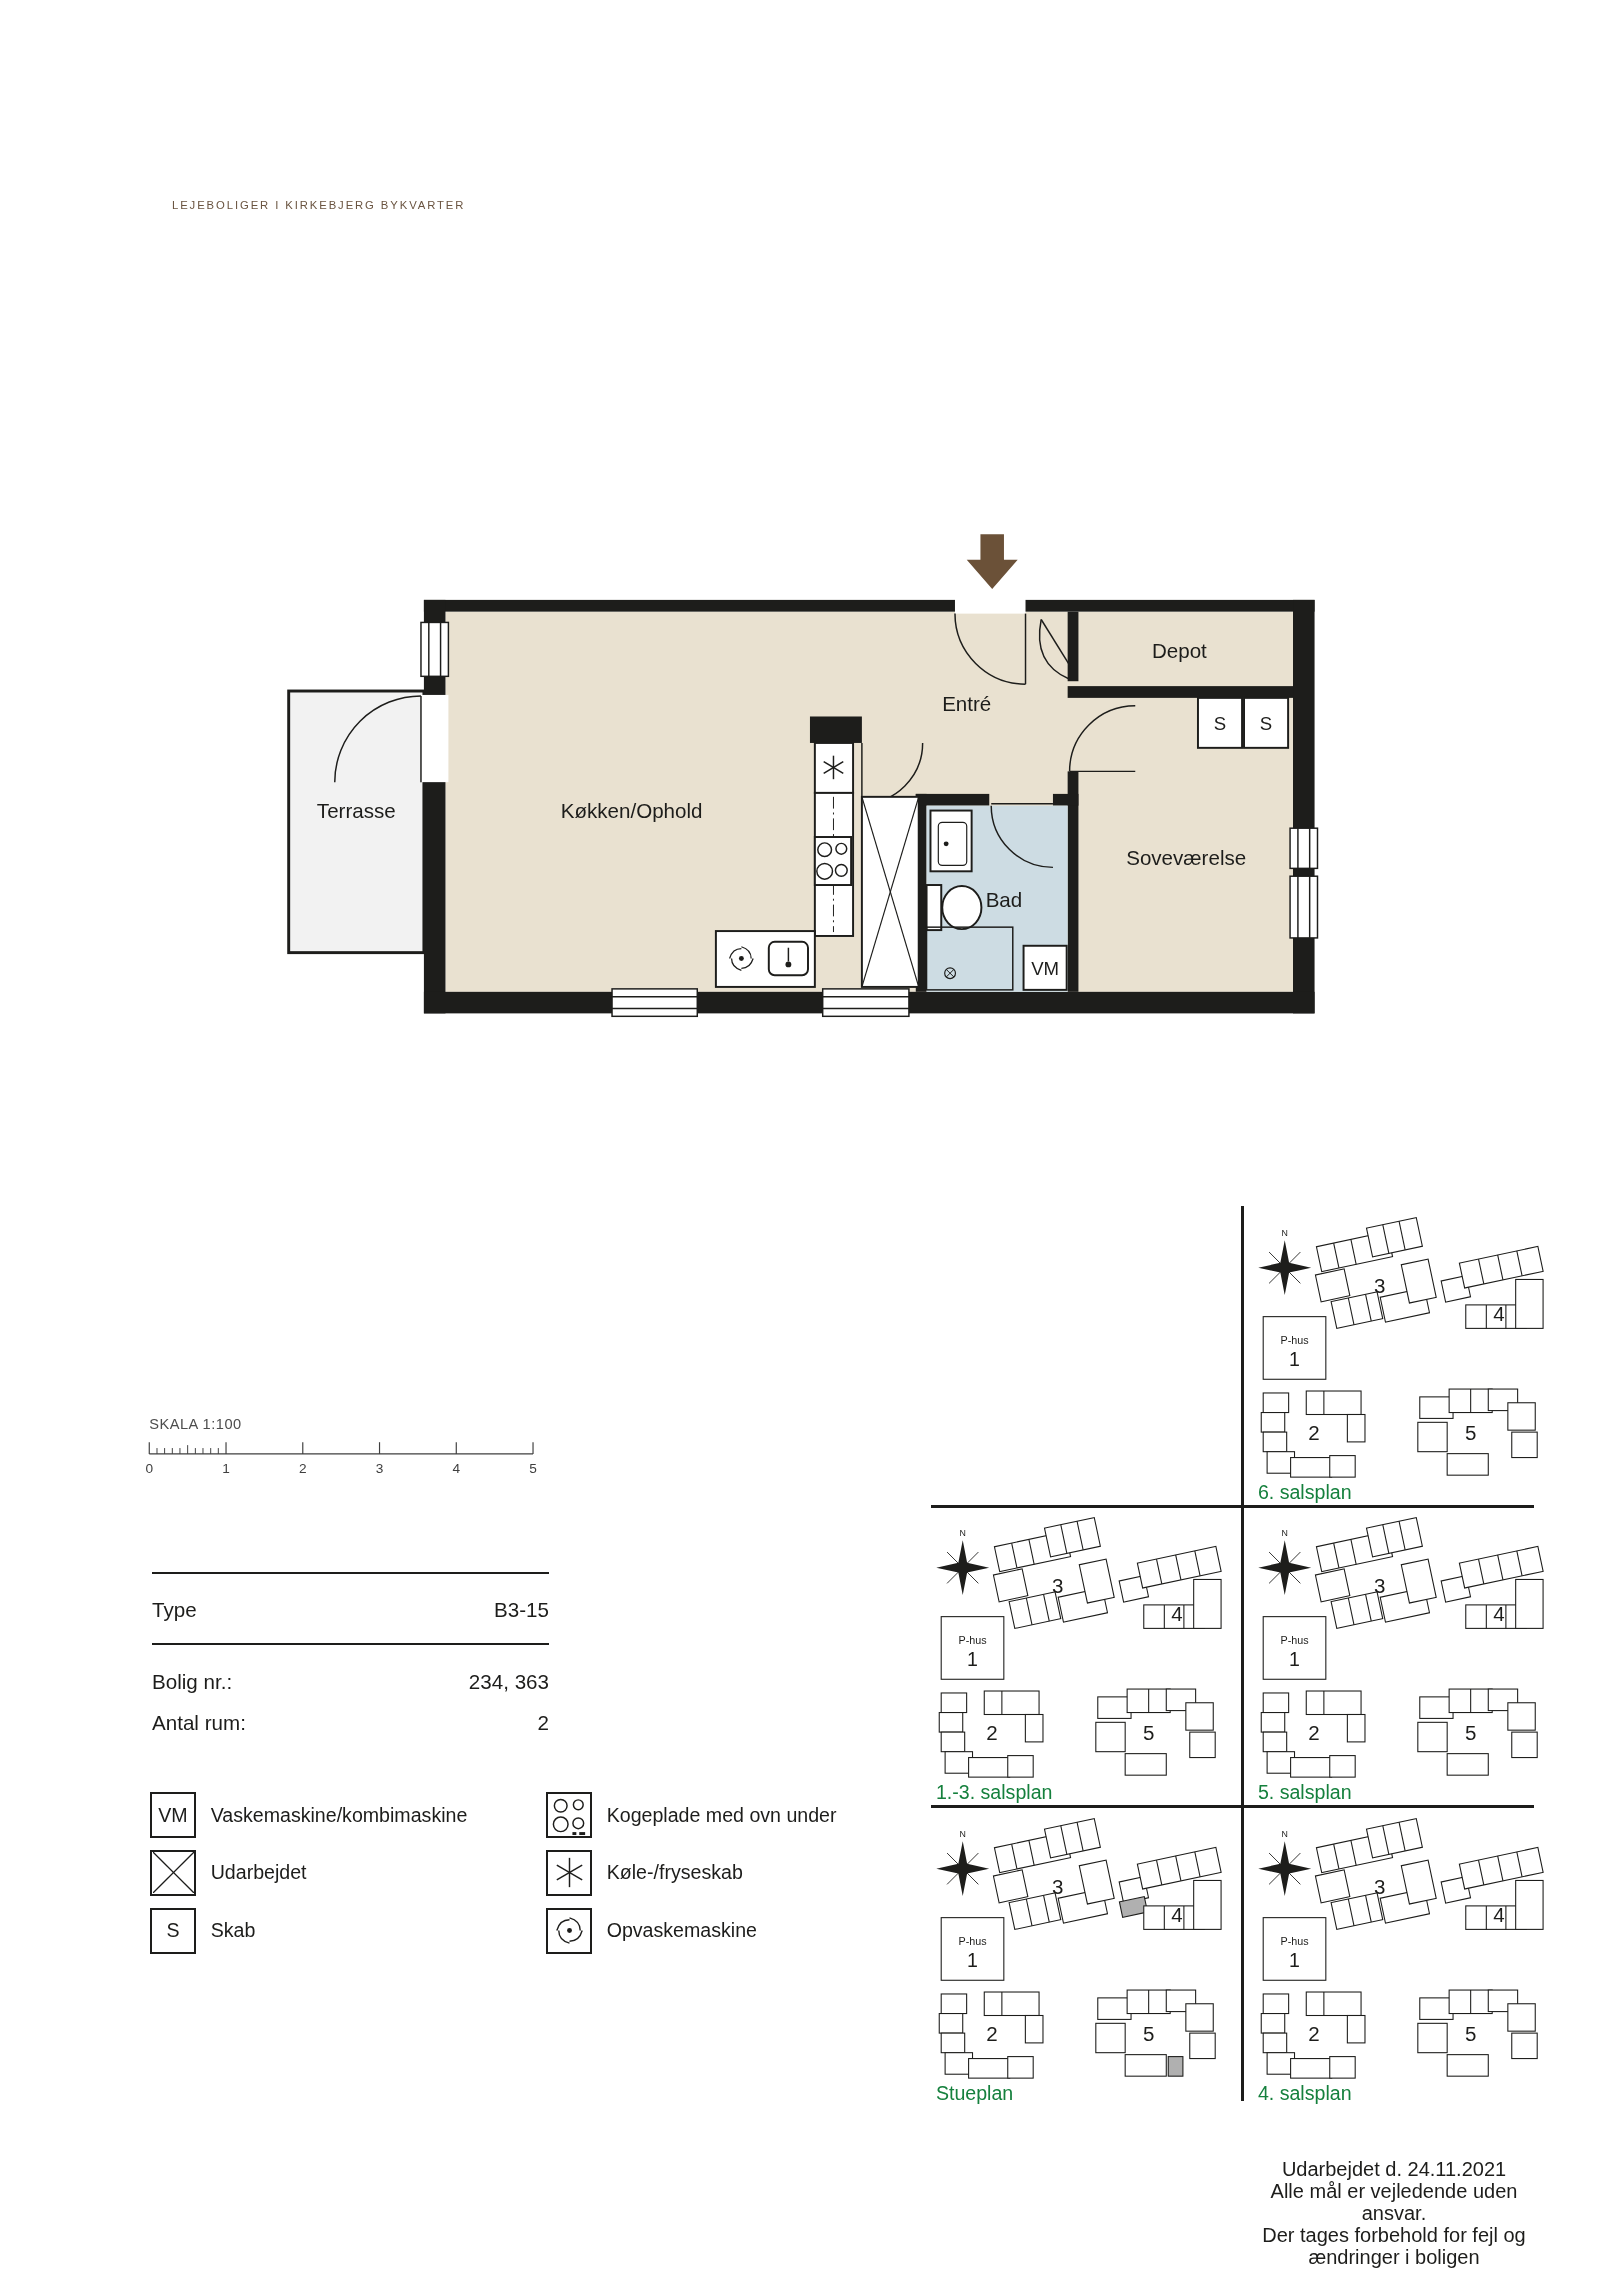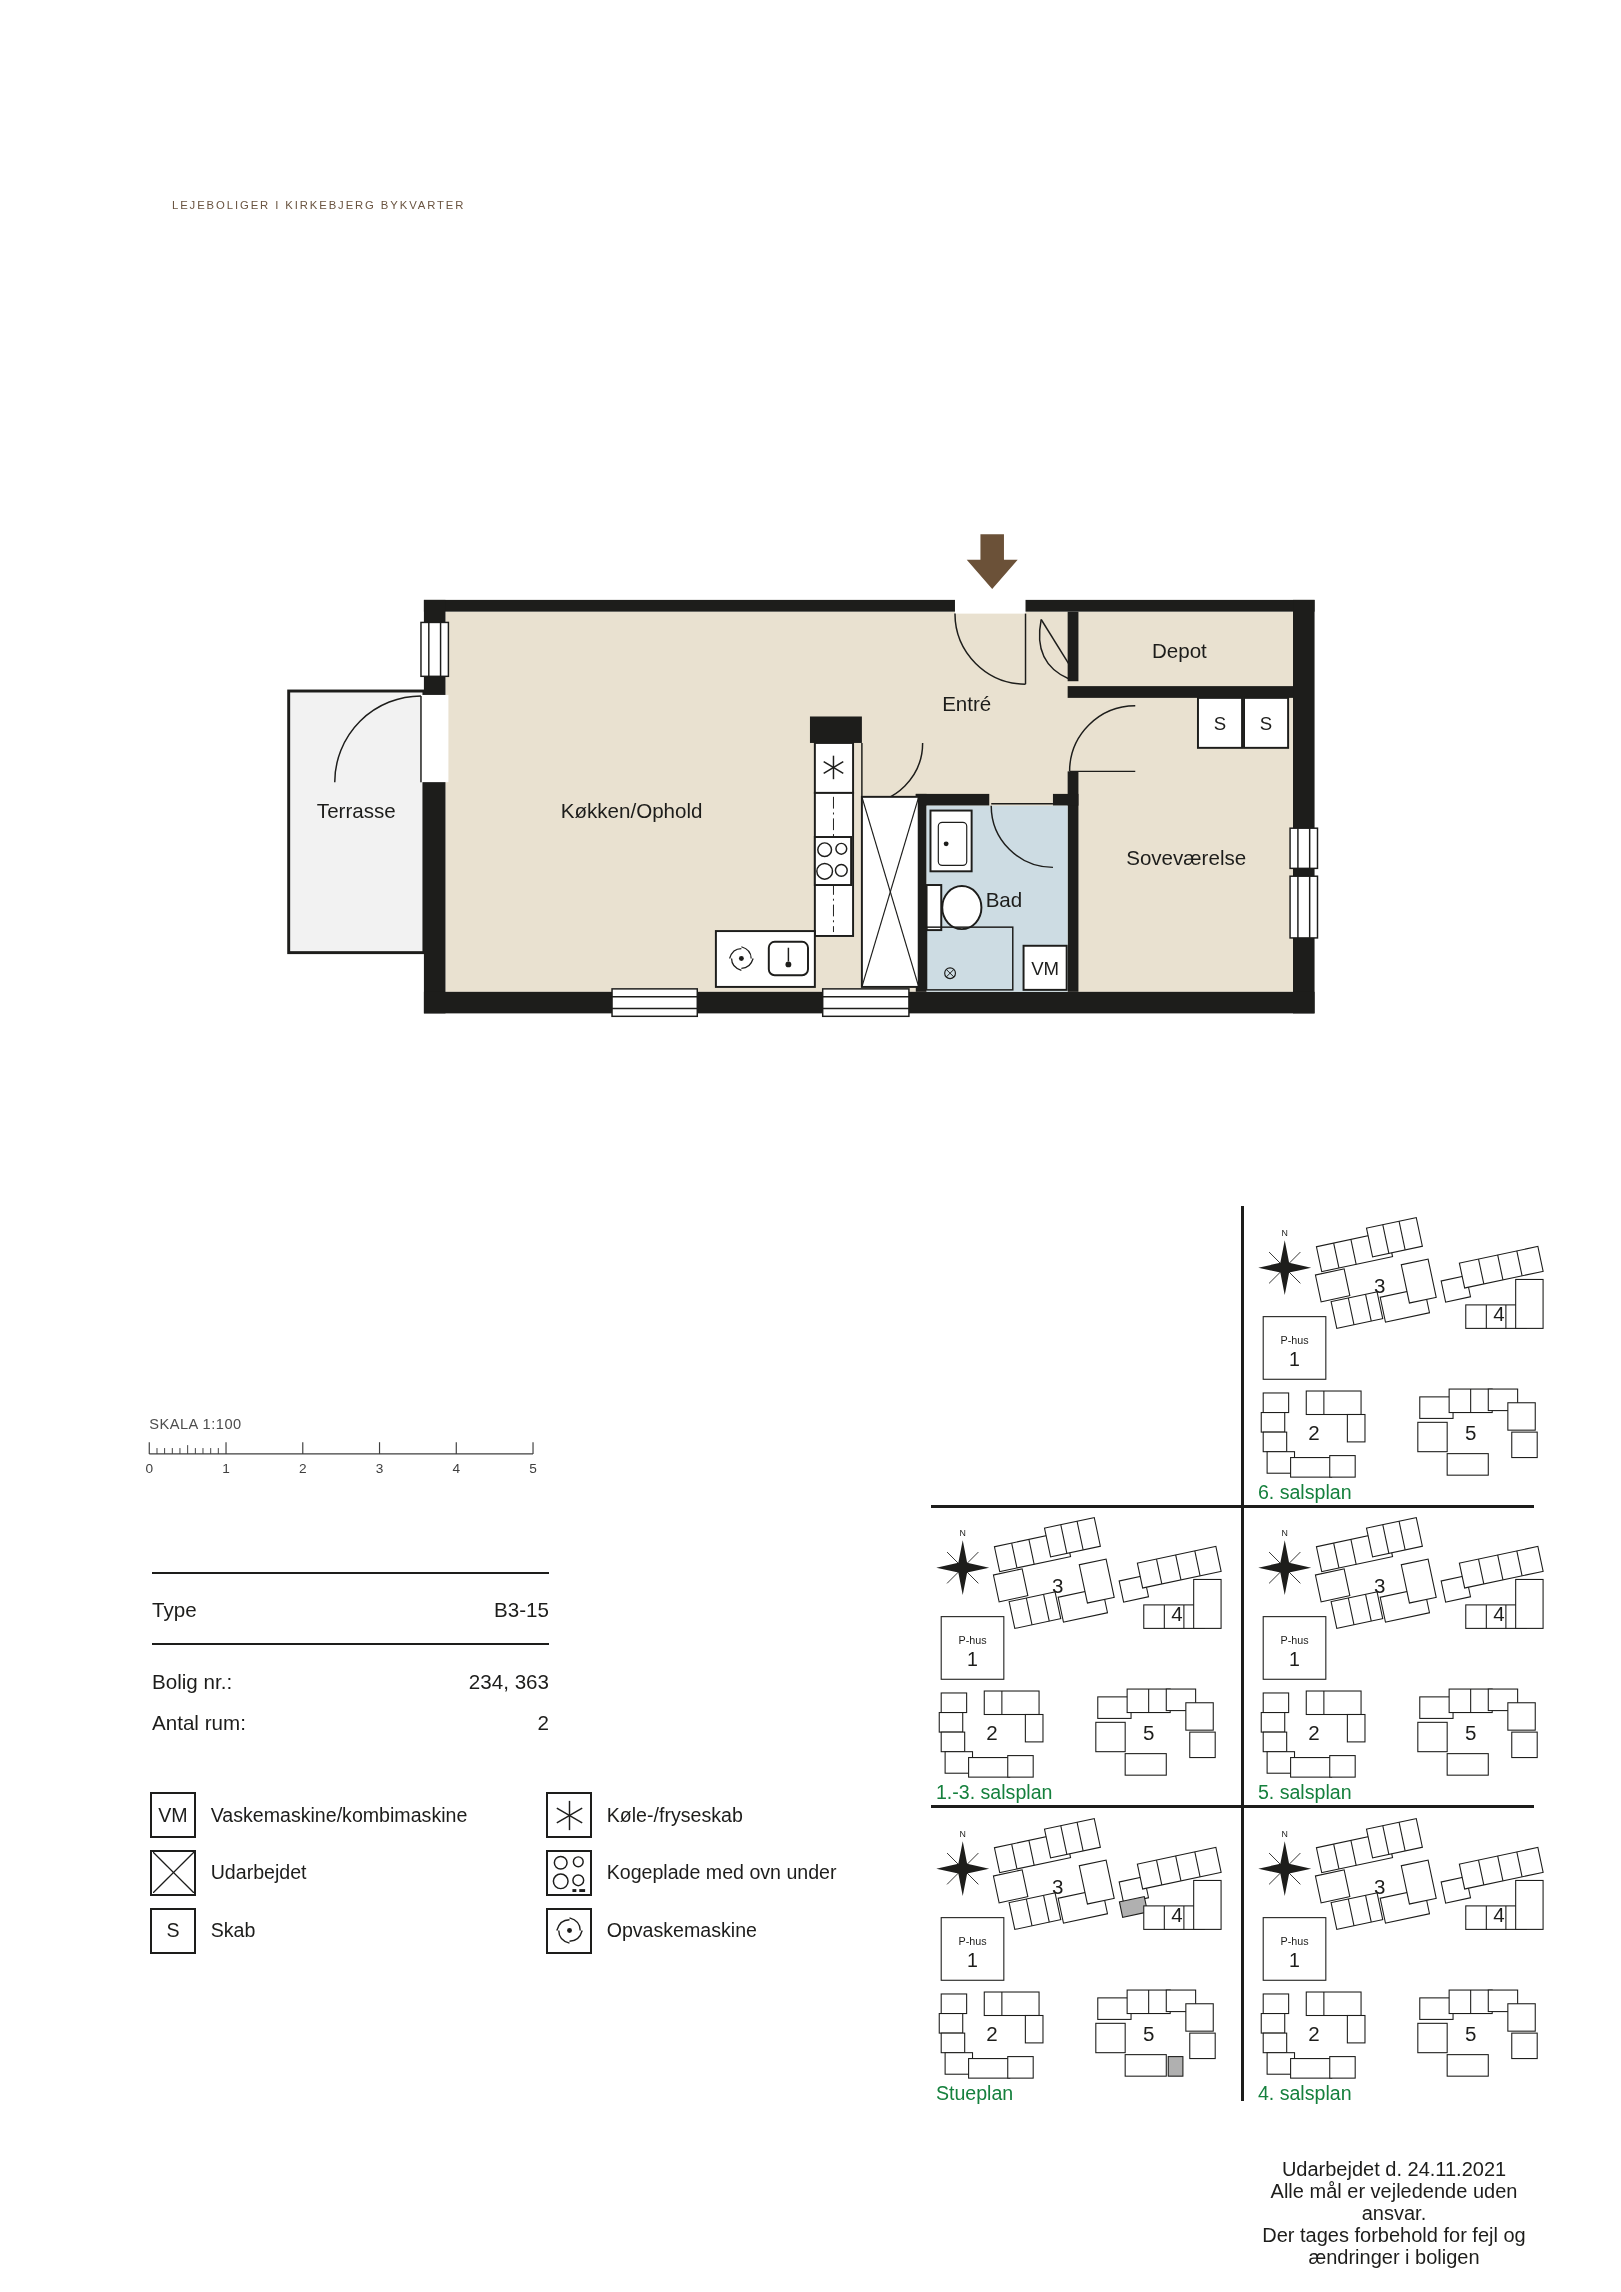--- a/index.html
+++ b/index.html
@@ -253,40 +253,40 @@
     </div>
     <div class="legend-item">
       <div class="lbox">S</div>
       <div class="legend-label">Skab</div>
     </div>
   </div>
 
   <div class="abs legend-col" style="left:546px;top:1792px;">
     <div class="legend-item">
       <div class="lbox">
-        <svg width="41" height="41" viewBox="0 0 42 42" stroke="#1d1d1b" stroke-width="1.5">
-          <line x1="21" y1="6" x2="21" y2="36"></line>
-          <line x1="8" y1="13.5" x2="34" y2="28.5"></line>
-          <line x1="8" y1="28.5" x2="34" y2="13.5"></line>
-        </svg>
-      </div>
-      <div class="legend-label">Køle-/fryseskab</div>
-    </div>
-    <div class="legend-item">
-      <div class="lbox">
         <svg width="41" height="41" viewBox="0 0 42 42" fill="none" stroke="#1d1d1b" stroke-width="1.5">
           <circle cx="12" cy="11" r="6.5"></circle>
             <circle cx="30" cy="10" r="5"></circle>
           <circle cx="12" cy="30" r="7.5"></circle>
             <circle cx="30" cy="29" r="5.5"></circle>
           <rect x="24" y="38" width="4" height="3" fill="#1d1d1b" stroke="none"></rect>
           <rect x="31" y="38" width="6" height="3" fill="#1d1d1b" stroke="none"></rect>
         </svg>
       </div>
       <div class="legend-label">Kogeplade med ovn under</div>
+    </div>
+    <div class="legend-item">
+      <div class="lbox">
+        <svg width="41" height="41" viewBox="0 0 42 42" stroke="#1d1d1b" stroke-width="1.5">
+          <line x1="21" y1="6" x2="21" y2="36"></line>
+          <line x1="8" y1="13.5" x2="34" y2="28.5"></line>
+          <line x1="8" y1="28.5" x2="34" y2="13.5"></line>
+        </svg>
+      </div>
+      <div class="legend-label">Køle-/fryseskab</div>
     </div>
     <div class="legend-item">
       <div class="lbox">
         <svg width="41" height="41" viewBox="-21 -21 42 42" fill="none" stroke="#1d1d1b" stroke-width="1.4">
           <path d="M0,-13 Q11,-10 11,0"></path>
             <path d="M13,0 Q10,11 0,11"></path>
           <path d="M0,13 Q-11,10 -11,0"></path>
             <path d="M-13,0 Q-10,-11 0,-11"></path>
           <circle cx="0" cy="0" r="2.5" fill="#1d1d1b" stroke="none"></circle>
         </svg>

